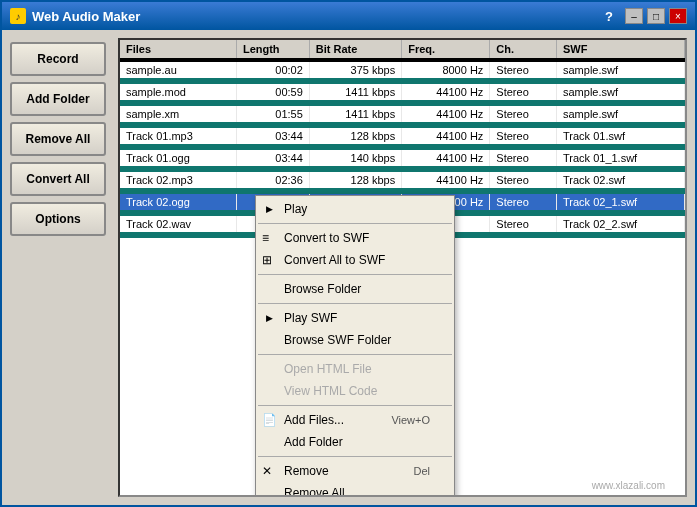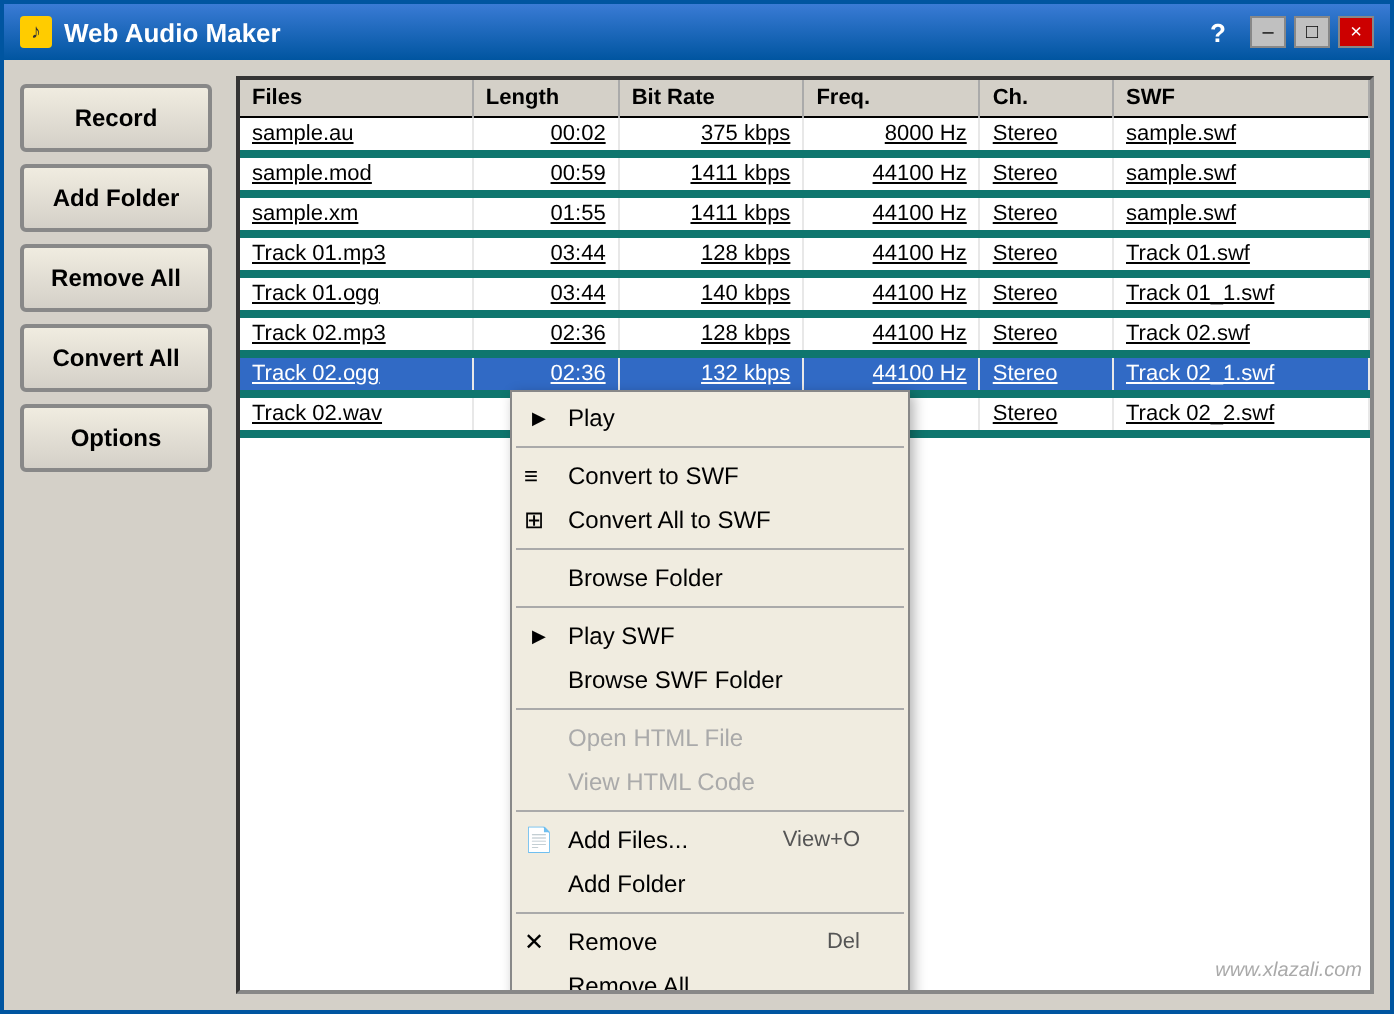--- a/index.html
+++ b/index.html
@@ -109,33 +109,32 @@
       position: relative;
       overflow: hidden;
     }
     .file-table {
       width: 100%;
       border-collapse: collapse;
       font-size: 11px;
     }
     .file-table thead tr {
       background: #d4d0c8;
-      border-bottom: 1px solid #000000;
+      border-bottom: 4px solid #000000;
     }
     .file-table thead th {
       text-align: left;
       padding: 3px 6px;
       font-weight: bold;
       border-right: 1px solid #aaa;
       white-space: nowrap;
     }
     .file-table thead th.right { text-align: left; }
     .file-table tbody tr {
-      border-bottom: 4px solid #0f766e;
-      text-decoration: underline;
+      border-bottom: 6px solid #0f766e;
     }
     .file-table tbody tr.selected {
       background: #316ac5;
       color: white;
     }
     .file-table tbody td {
       padding: 2px 6px;
       white-space: nowrap;
       border-right: 1px solid #e8e8e8;
     }
@@ -181,24 +180,23 @@
       font-size: 12px;
     }
     .ctx-shortcut {
       font-size: 11px;
       color: #555;
       margin-left: 20px;
     }
     .watermark {
       position: absolute;
       bottom: 4px;
-      right: 4px;
+      right: 20px;
       font-size: 10px;
       color: #aaa;
-      font-style: italic;
     }
   </style>
 </head>
 <body>
 
 <div class="window">
 
   <div class="title-bar">
     <div class="title-bar-left">
       <div class="title-icon">♪</div>

